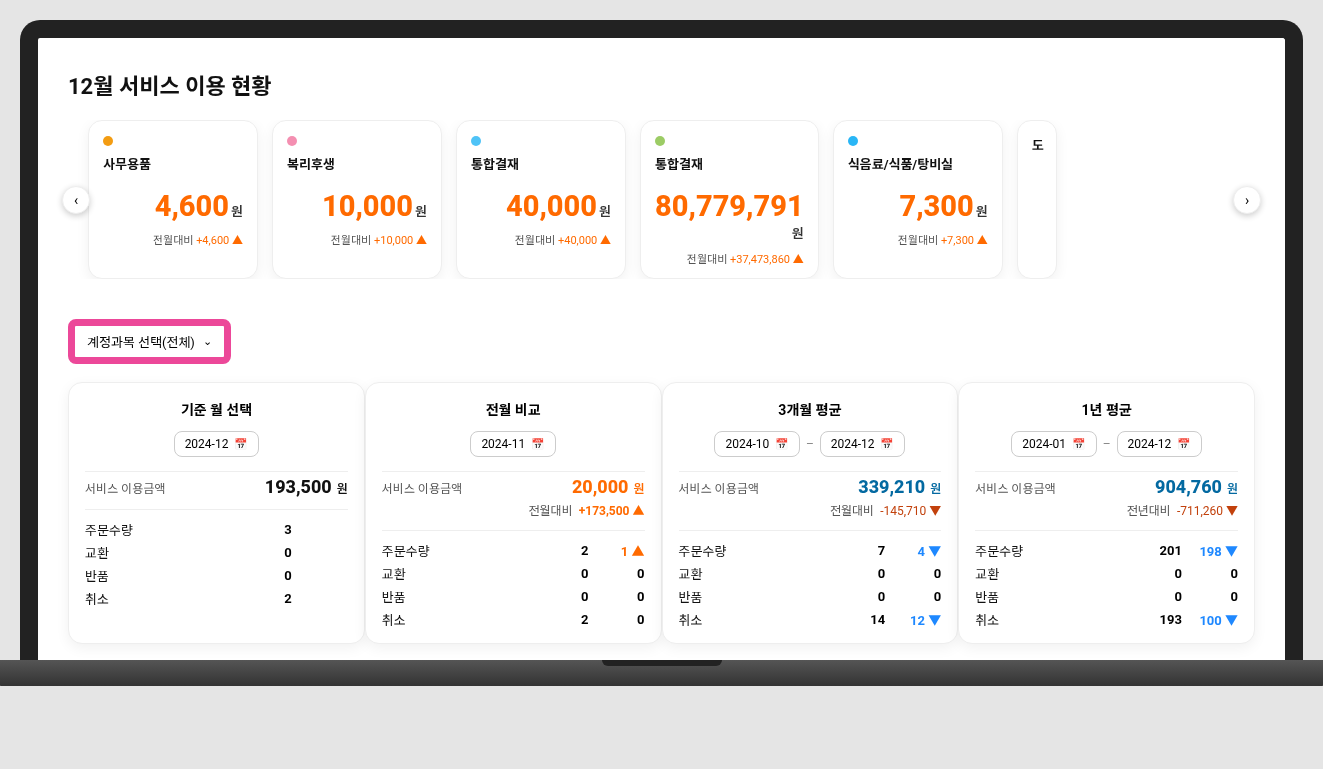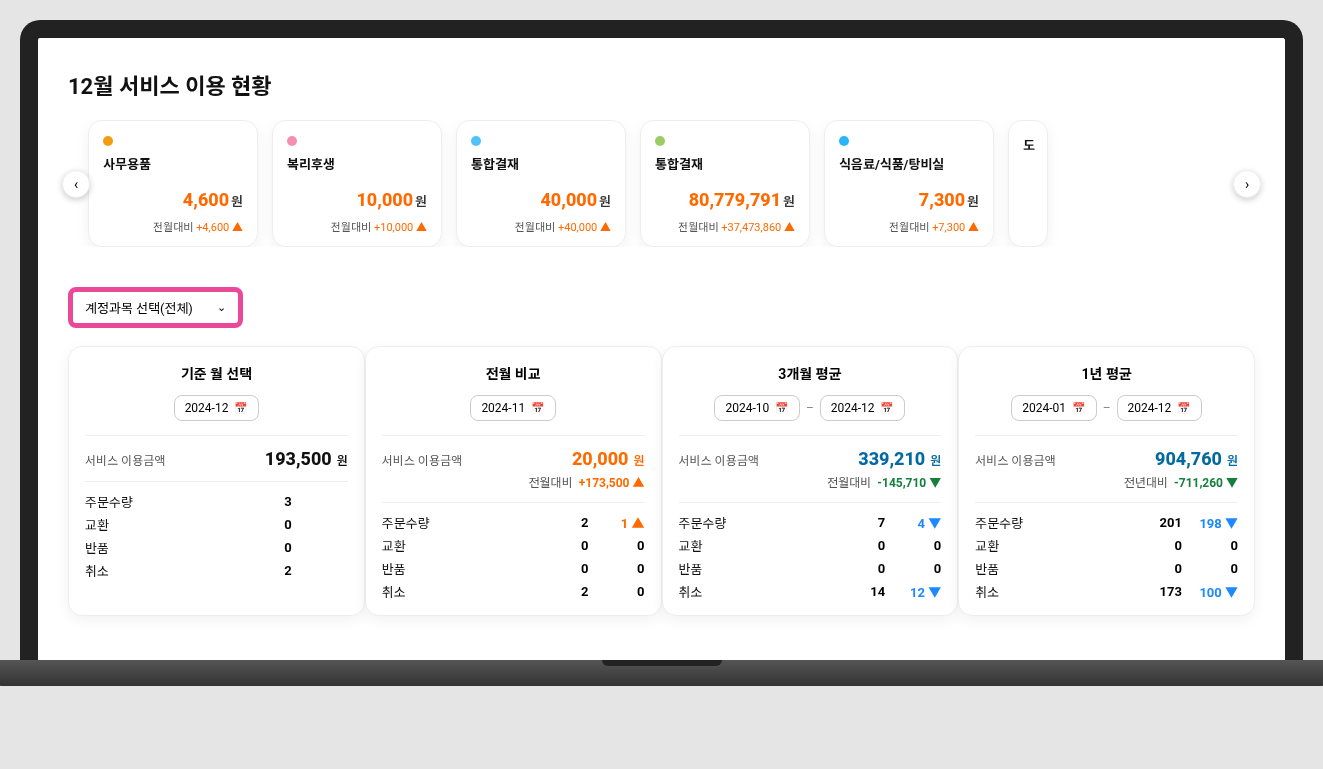--- a/index.html
+++ b/index.html
@@ -87,40 +87,40 @@
     width: 10px; height: 10px; border-radius: 50%;
     display: inline-block; margin-bottom: 4px;
   }
   .svc-name { font-size: 13px; font-weight: 700; color: #111; }
   .svc-amount {
     text-align: right;
     margin-top: 16px;
     color: #ff6a00;
     font-weight: 800;
   }
-  .svc-amount .num { font-size: 18px; }
+  .svc-amount .num { font-size: 29px; }
   .svc-amount .won { font-size: 13px; color:#333; font-weight:600; margin-left:2px;}
   .svc-delta {
     text-align: right;
     font-size: 11px;
     color: #555;
     margin-top: 8px;
   }
   .svc-delta .val { color: #ff6a00; font-weight: 400; }
 
   
   .sec2-head { display:flex; align-items:center; gap:14px; margin-bottom: 18px;}
   .select-btn {
-    border: 5px solid #ec4899;
+    border: 7px solid #ec4899;
     border-radius: 8px;
     padding: 6px 12px;
     font-size: 13px;
     background: #fff;
     cursor: pointer;
-    display:flex; align-items:center; gap:24px;
+    display:flex; align-items:center; gap:8px;
   }
   .chev { font-size: 11px; }
 
   
   .comp-grid { display:flex; gap:0; }
   .comp-card {
     flex: 1;
     background: #fff;
     border: 1px solid #eee;
     border-radius: 14px;
@@ -134,31 +134,31 @@
     padding:5px 10px; font-size:12px;
     display:flex; align-items:center; gap:6px;
     background:#fff; cursor:pointer;
   }
   .cal-icon { font-size:11px; color:#666;}
   .dash { color:#888; font-size:12px;}
   .amount-row, .delta-row {
     display:flex; justify-content:space-between; align-items:baseline;
     font-size:13px;
   }
-  .amount-row { border-top:1px solid #eee; padding-top:12px;}
+  .amount-row { border-top:1px solid #eee; padding-top:4px;}
   .amount-label { color:#555; font-size:12px;}
   .amount-val { font-weight:800; font-size:18px;}
   .amount-val .won2 { font-size:12px; font-weight:600; margin-left:2px;}
   .amount-val.black { color:#111;}
   .amount-val.orange { color:#ff6a00;}
   .amount-val.blue { color:#0369a1;}
   .delta-row { justify-content:flex-end; gap:6px; margin-top:4px; font-size:12px;}
   .delta-row .lbl { color:#555;}
   .delta-row .orange { color:#ff6a00; font-weight:700;}
-  .delta-row .blue { color:#15803d; font-weight:700;text-align:right;}
+  .delta-row .blue { color:#c2410c; font-weight:400;text-align:right;}
   hr.sep { border:none; border-top:1px solid #eee; margin:12px 0 8px;}
   .stat-row { display:flex; align-items:center; font-size:13px; padding:2px 0;}
   .stat-row .k { flex:1; color:#111;}
   .stat-row .v1 { width:46px; text-align:right; font-weight:700;}
   .stat-row .v2 { width:56px; text-align:right; font-weight:700;}
   .stat-row .v2.orange { color:#ff6a00;}
   .stat-row .v2.blue { color:#1e88ff;}
 </style>
 </head>
 <body>
@@ -365,21 +365,21 @@
       <span class="v1">0</span>
       <span class="v2 ">0</span>
     </div>
           <div class="stat-row">
       <span class="k">반품</span>
       <span class="v1">0</span>
       <span class="v2 ">0</span>
     </div>
           <div class="stat-row">
       <span class="k">취소</span>
-      <span class="v1">173</span>
+      <span class="v1">193</span>
       <span class="v2 blue">100 ▼</span>
     </div>
   </div>
       </div>
 
   </div>
   <div class="keyboard"></div>
 </div>
 
 </body></html>

